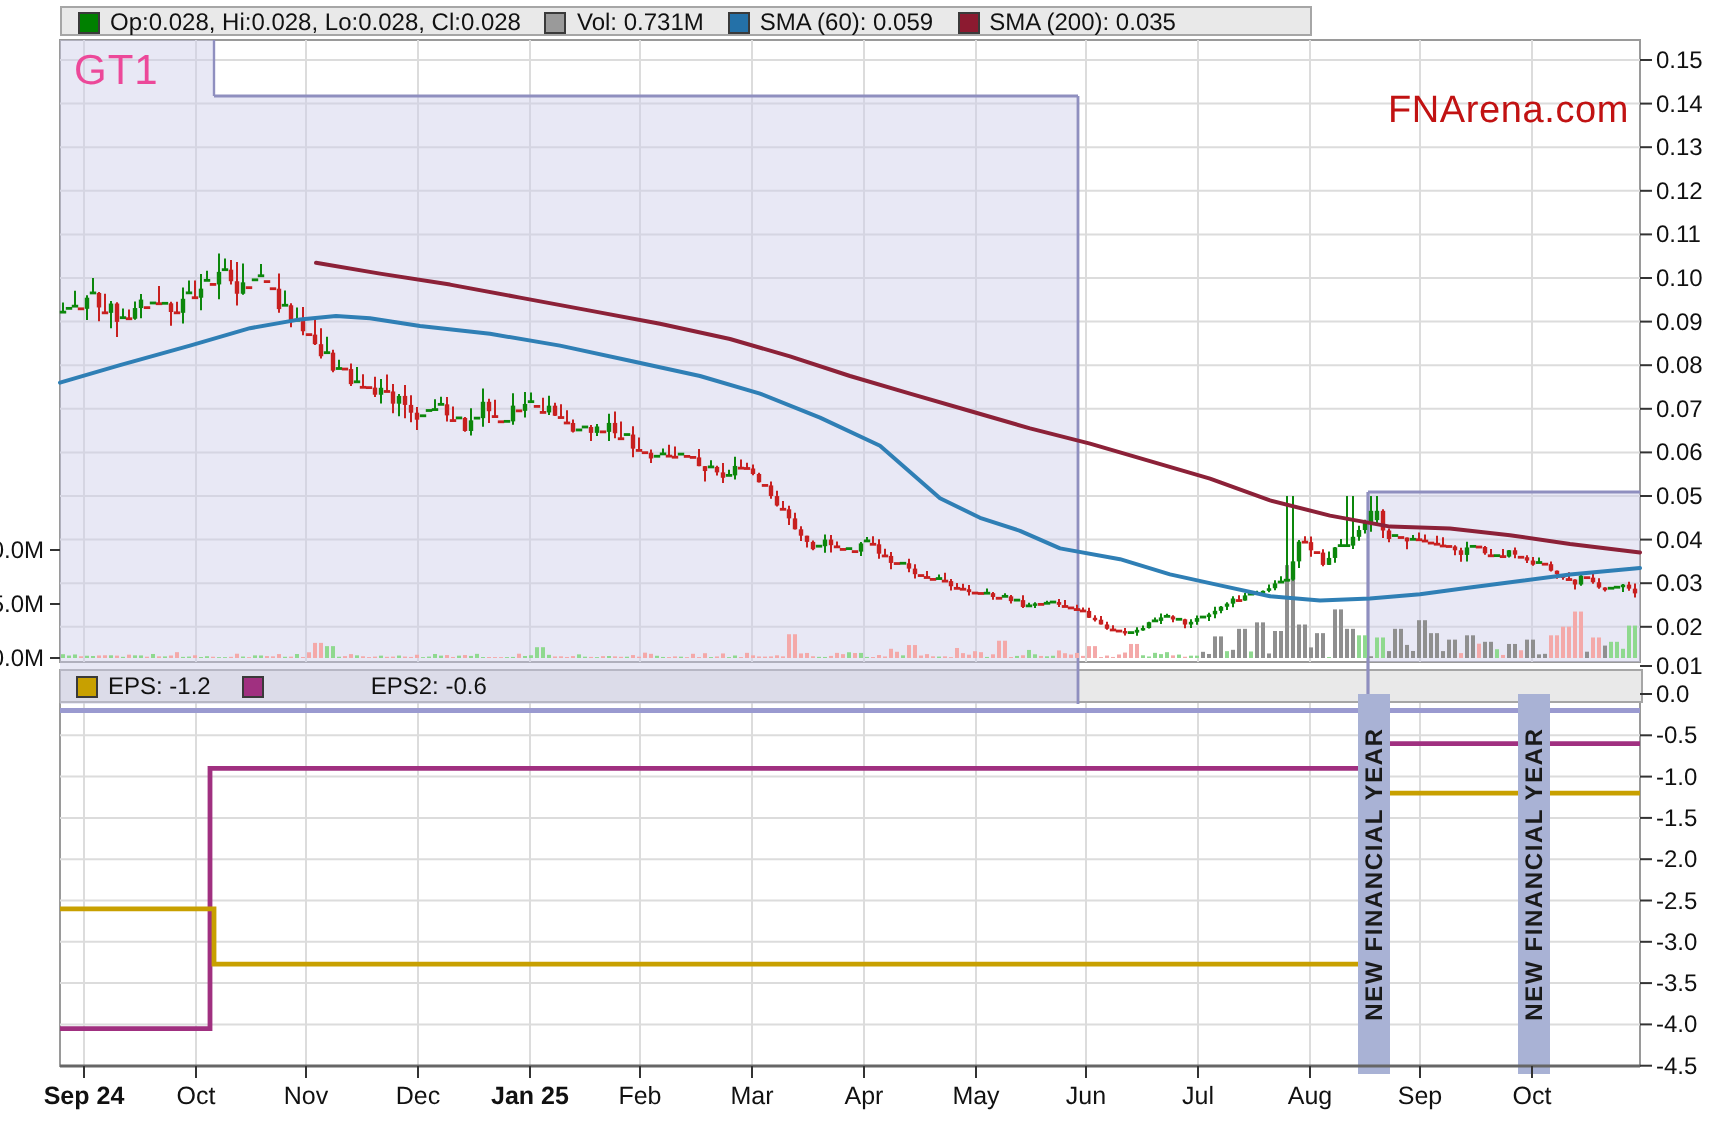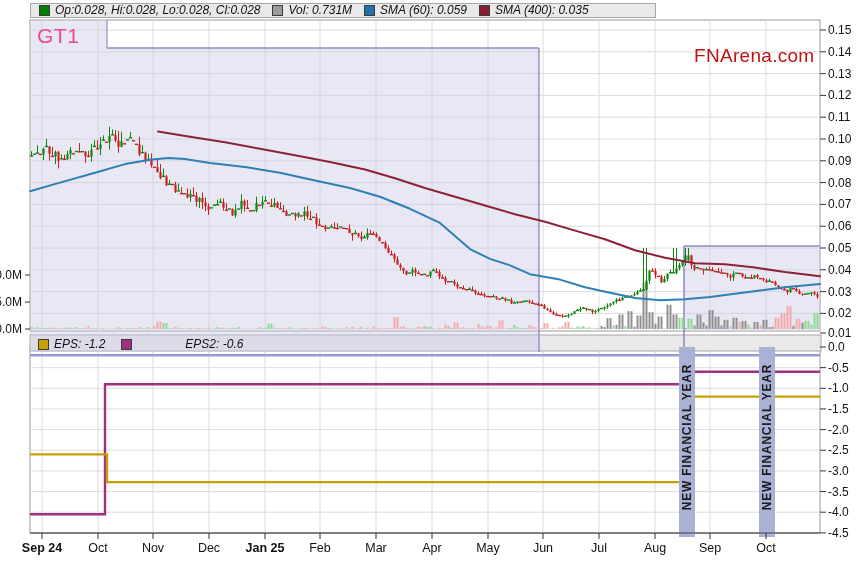--- a/index.html
+++ b/index.html
@@ -1,20 +1,20 @@
 <!DOCTYPE html>
 <html><head>
 <meta charset="utf-8">
 <style>
   html,body{margin:0;padding:0;background:#ffffff;}
   .root{position:relative;width:859px;height:566px;background:#fff;
         font-family:"Liberation Sans","DejaVu Sans",sans-serif;overflow:hidden;}
   .root svg{position:absolute;left:0;top:0;z-index:1;}
-  .legendbar{position:absolute;z-index:3;display:flex;align-items:flex-end;
-             font-size:12px;color:#111;white-space:nowrap;font-style:italic;}
+  .legendbar{position:absolute;z-index:3;display:flex;align-items:flex-start;
+             font-size:12px;color:#111;white-space:nowrap;}
   .legendbar.topbar{left:30px;top:3px;width:626px;height:15px;background:#e9e9e9;
              border:1px solid #a6a6a6;box-sizing:border-box;}
   .legendbar.epsbar{left:30px;top:336px;width:726px;height:15px;background:transparent;}
   .legend-item{display:flex;align-items:center;margin-left:8px;}
   .legend-item + .legend-item{margin-left:12px;}
   .epsbar .legend-item + .legend-item{margin-left:16px;gap:48px;}
   .swatch{width:9px;height:9px;border:1px solid #3a3a3a;margin-right:5px;flex:0 0 auto;}
   .symbol-label{position:absolute;left:37px;top:24px;z-index:3;font-size:21px;
                 color:#ec4899;letter-spacing:0.5px;}
   .site-logo{position:absolute;left:694px;top:45px;z-index:3;font-size:19px;
@@ -916,21 +916,21 @@
     <div class="legend-item">
       <span class="swatch" style="background-color: rgb(154, 154, 154);"></span>
       <span>Vol: 0.731M</span>
     </div>
     <div class="legend-item">
       <span class="swatch" style="background-color: rgb(36, 113, 168);"></span>
       <span>SMA (60): 0.059</span>
     </div>
     <div class="legend-item">
       <span class="swatch" style="background-color: rgb(140, 26, 48);"></span>
-      <span>SMA (400): 0.035</span>
+      <span>SMA (200): 0.035</span>
     </div>
   </div>
 
   <div class="legendbar epsbar">
     <div class="legend-item">
       <span class="swatch" style="background-color: rgb(200, 160, 0);"></span>
       <span>EPS: -1.2</span>
     </div>
     <div class="legend-item">
       <span class="swatch" style="background-color: rgb(160, 48, 128);"></span>

